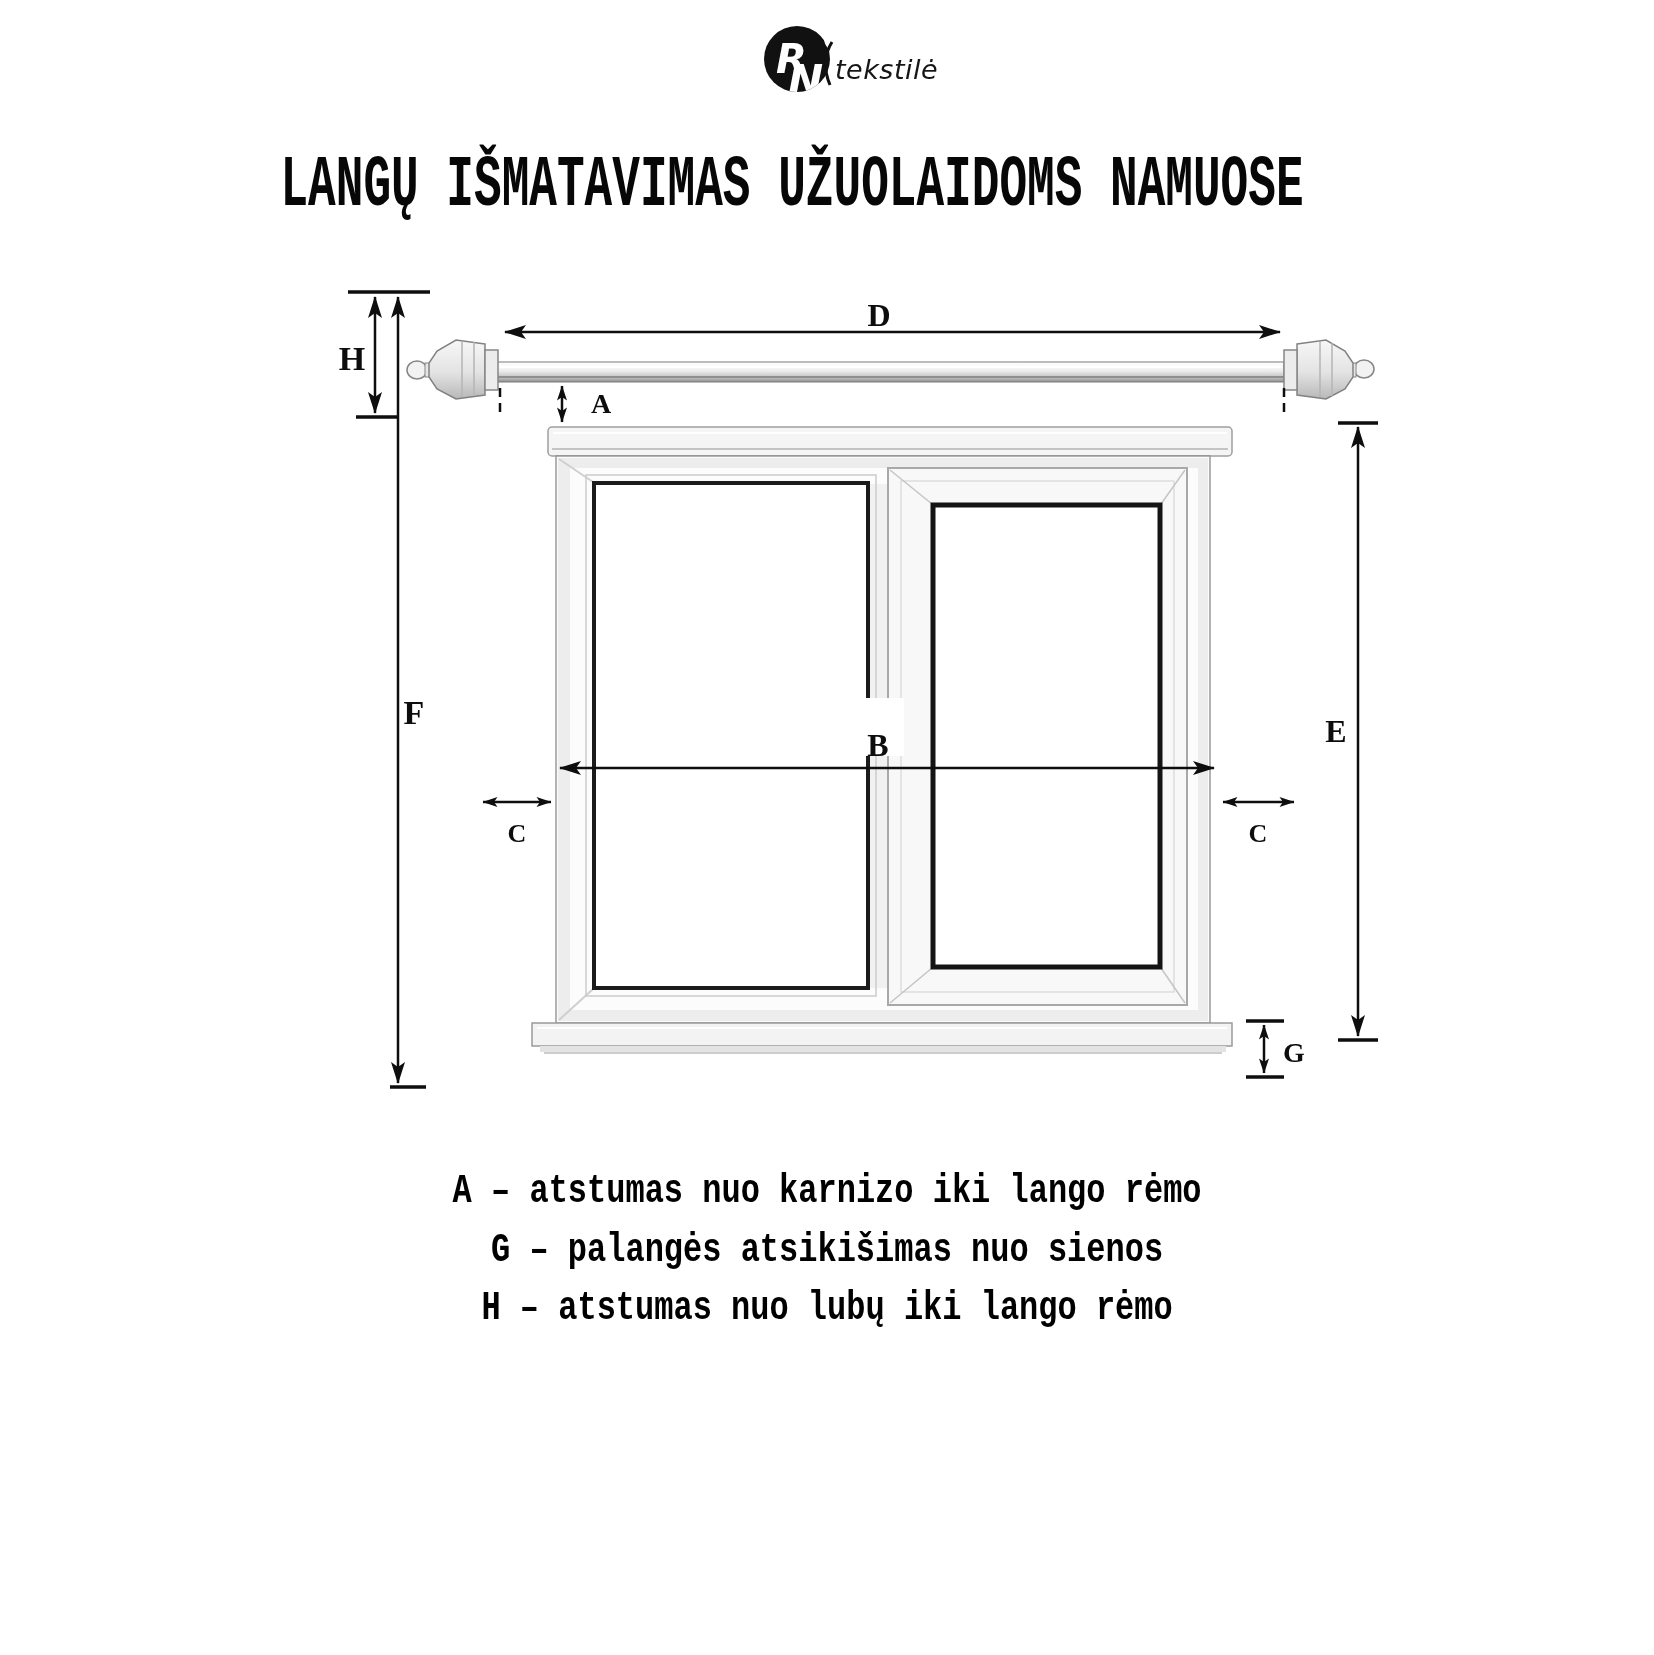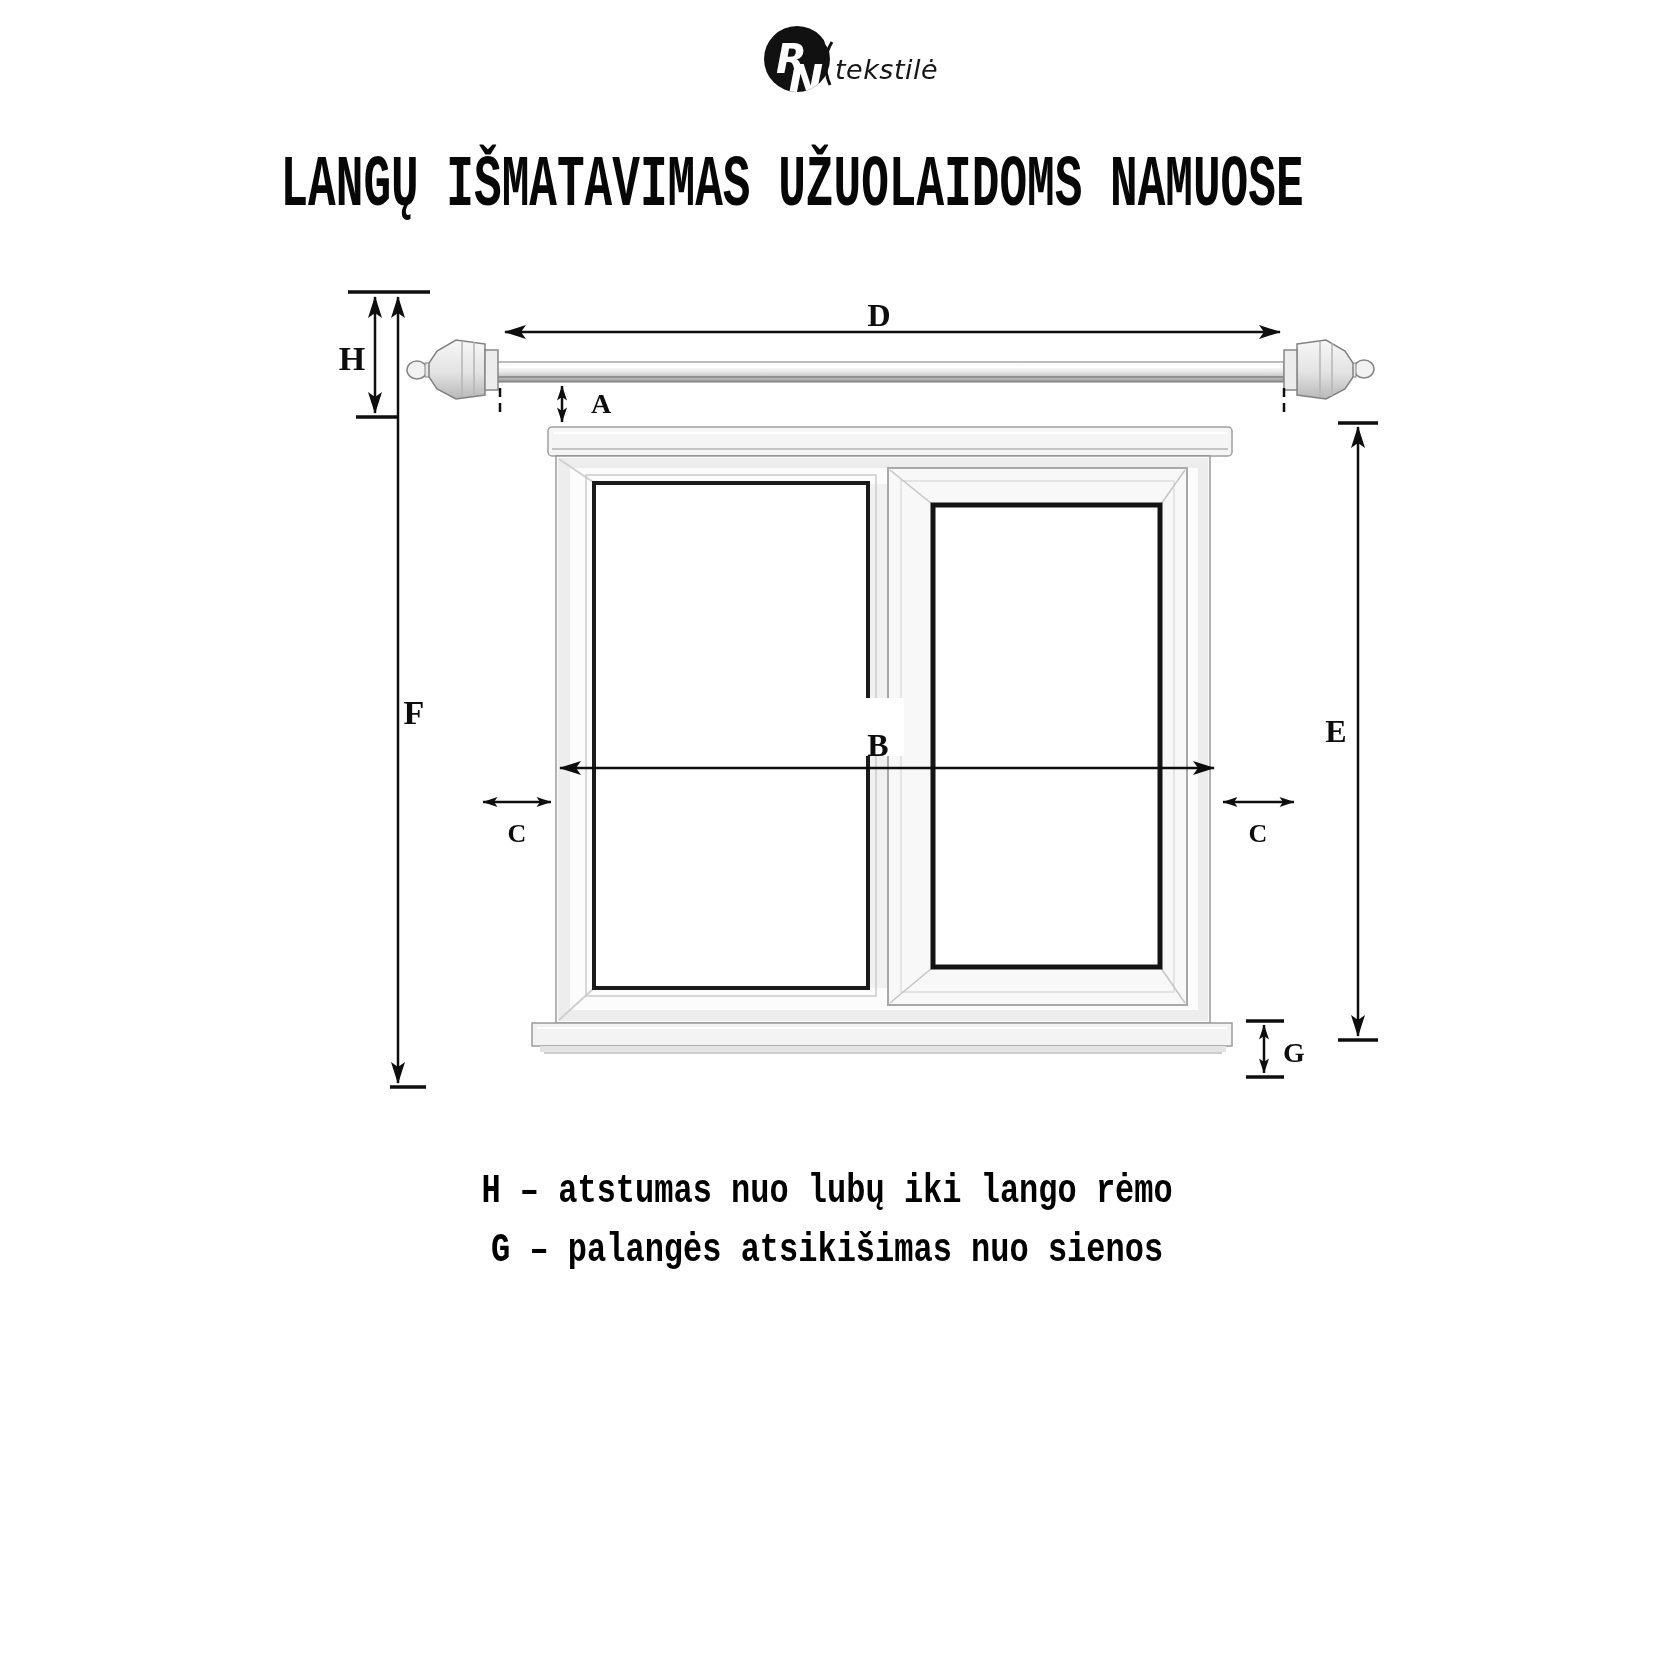--- a/index.html
+++ b/index.html
@@ -170,20 +170,23 @@
       <text class="dimlabel" x="1294" y="1062" font-size="28" text-anchor="middle">G</text>
     </g>
   </svg>
 
   <div class="title-wrap">
     <span class="title">LANGŲ IŠMATAVIMAS UŽUOLAIDOMS NAMUOSE</span>
   </div>
 
   <div class="legend">
     <div class="legend-row">
-      <span class="legend-text">H – atstumas nuo lubų iki lango rėmo</span>
+      <span class="legend-text">A – atstumas nuo karnizo iki lango rėmo</span>
     </div>
     <div class="legend-row">
       <span class="legend-text">G – palangės atsikišimas nuo sienos</span>
+    </div>
+    <div class="legend-row">
+      <span class="legend-text">H – atstumas nuo lubų iki lango rėmo</span>
     </div>
   </div>
 
 </div>
 
 </body></html>

